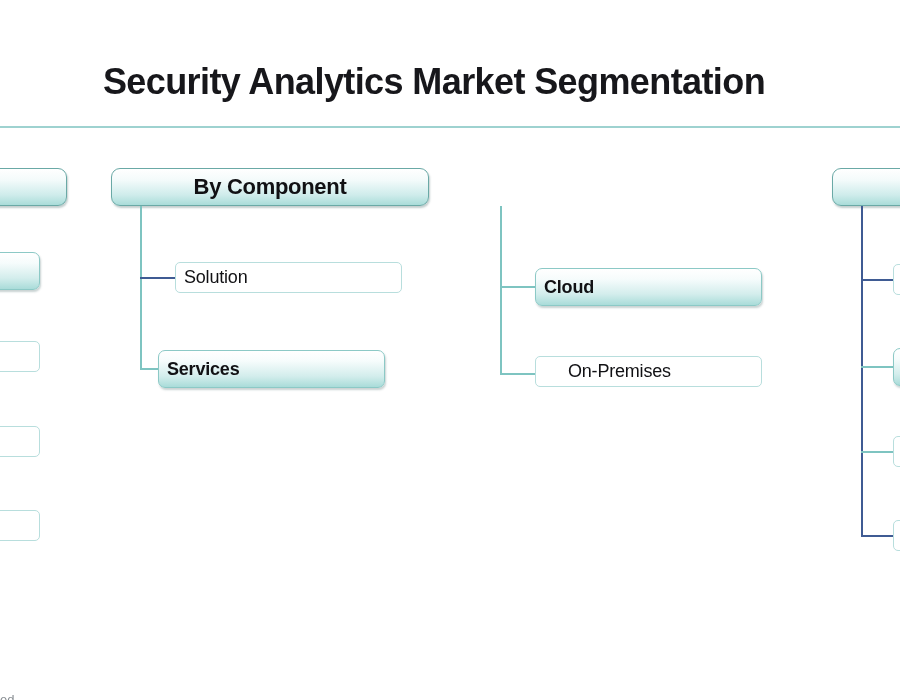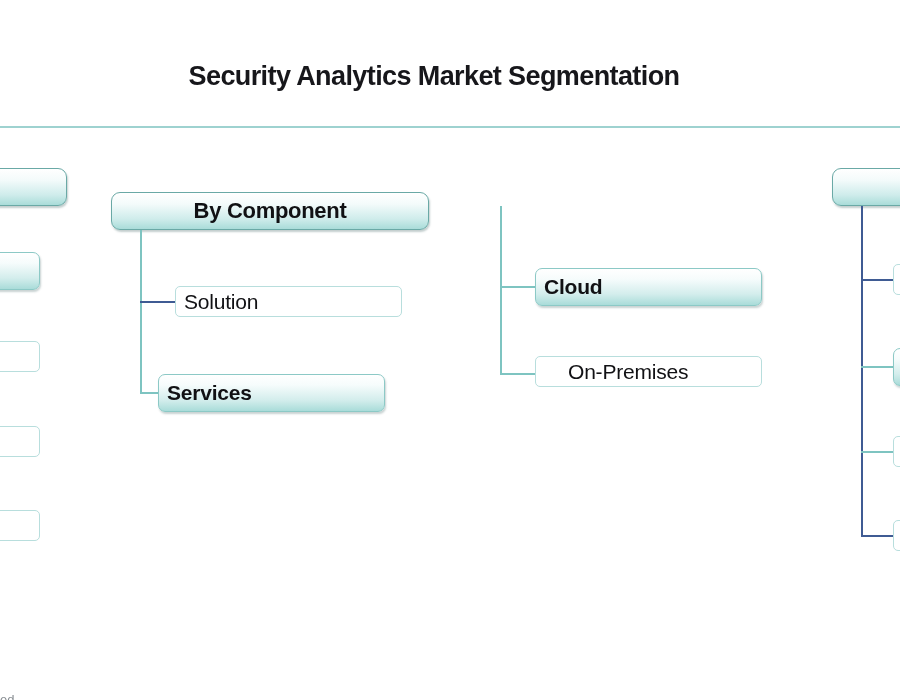--- a/index.html
+++ b/index.html
@@ -23,21 +23,21 @@
     width: 900px;
     height: 128px;
     background: #ffffff;
   }
   .page-title {
     position: absolute;
     left: 0;
     top: 61px;
     width: 868px;
     text-align: center;
-    font-size: 27px;
+    font-size: 36px;
     font-weight: bold;
     letter-spacing: -0.6px;
     color: #17171b;
     white-space: nowrap;
   }
   .header-rule {
     position: absolute;
     left: 0;
     top: 126px;
     width: 900px;
@@ -85,21 +85,21 @@
     letter-spacing: -0.3px;
   }
 
   .node.child-node {
     height: 31px;
     justify-content: flex-start;
     padding-left: 8px;
     border: 1px solid #b8dedd;
     border-radius: 5px;
     background: #ffffff;
-    font-size: 21px;
+    font-size: 18px;
     font-weight: normal;
     color: #111114;
     letter-spacing: -0.2px;
   }
 
   .node.child-node.highlight {
     height: 38px;
     border: 1px solid #8cc9c6;
     border-radius: 7px;
     background: linear-gradient(to bottom, #ffffff 0%, #f6fcfc 28%, #d3edec 70%, #a9dcd9 100%);
@@ -156,21 +156,21 @@
 
   <div class="column" style="left:0; width:70px;">
     <div class="node header-node" style="left:-205px; top:40px; width:272px; padding-right:10px;">n</div>
 
     <div class="node child-node highlight" style="left:-200px; top:124px; width:240px;"></div>
     <div class="node child-node" style="left:-200px; top:213px; width:240px;"></div>
     <div class="node child-node" style="left:-200px; top:298px; width:240px;"></div>
     <div class="node child-node" style="left:-200px; top:382px; width:240px;"></div>
   </div>
 
-  <div class="column" style="left:0; width:440px;margin-top:24px;">
+  <div class="column" style="left:0; width:440px;">
     <div class="node header-node" style="left:111px; top:40px; width:318px;">By Component</div>
 
     <div class="trunk" style="left:140px; top:78px; height:162px;"></div>
 
     <div class="branch dark" style="left:140px; top:149px; width:36px;"></div>
     <div class="node child-node" style="left:175px; top:134px; width:227px;">Solution</div>
 
     <div class="branch" style="left:140px; top:240px; width:36px;"></div>
     <div class="node child-node highlight" style="left:158px; top:222px; width:227px;">Services</div>
   </div>

